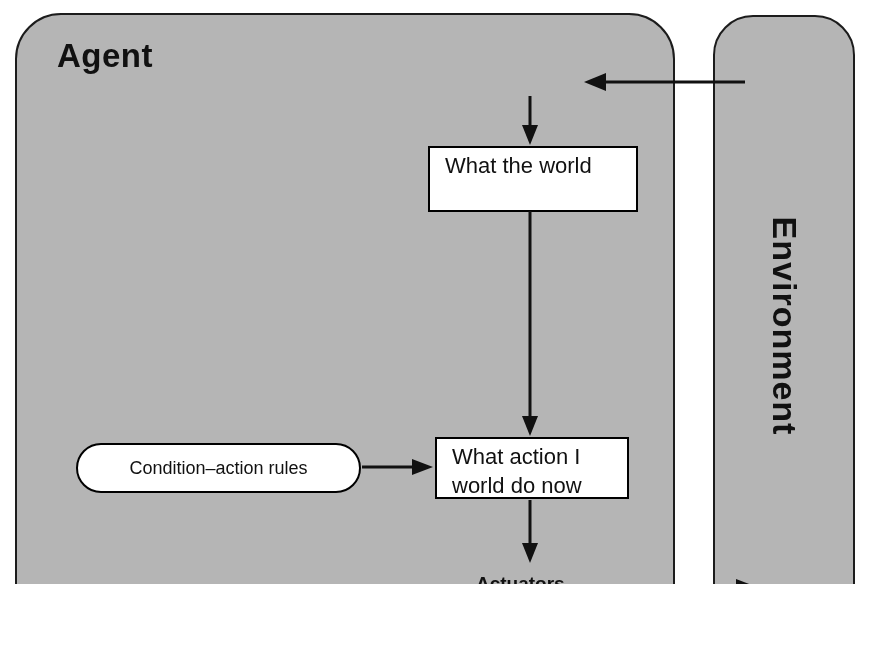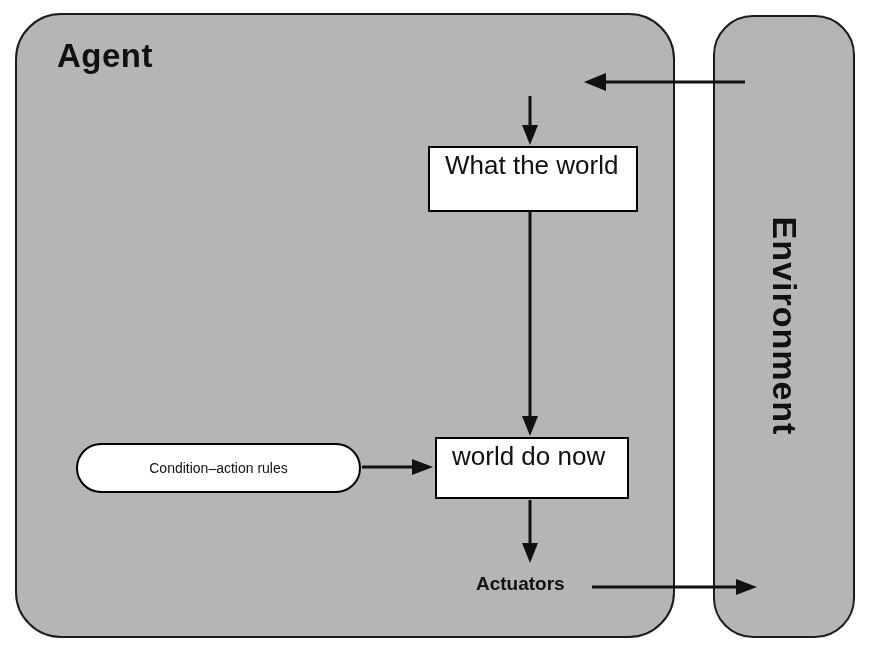--- a/index.html
+++ b/index.html
@@ -7,21 +7,21 @@
     --panel-border:#1c1c1c;
     --box-fill:#ffffff;
     --box-border:#000000;
     --arrow:#111111;
     --background:#ffffff;
     --text:#111111;
   }
   html,body{margin:0;padding:0;background:var(--background);}
   .canvas{
     position:relative;
-    width:872px;height:654px;
+    width:872px;height:584px;
     background:var(--background);
     font-family:"Liberation Sans", sans-serif;
     color:var(--text);
     overflow:hidden;
   }
   .panel{
     position:absolute;
     background:var(--panel-fill);
     border:2px solid var(--panel-border);
     box-sizing:border-box;
@@ -49,33 +49,33 @@
     font-size:24px;font-weight:bold;
     white-space:nowrap;
   }
   .sensors-label{left:477px;top:65px;}
   .actuators-label{left:476px;top:573px;font-size:19px;}
   .node-box{
     position:absolute;
     background:var(--box-fill);
     border:2px solid var(--box-border);
     box-sizing:border-box;
-    font-size:26px;line-height:29px;
+    font-size:22px;line-height:29px;
     padding:3px 4px 0 15px;
     white-space:nowrap;
   }
   .world-state-box{left:428px;top:146px;width:210px;height:66px;}
   .action-choice-box{left:435px;top:437px;width:194px;height:62px;}
   .rules-pill{
     position:absolute;left:76px;top:443px;width:285px;height:50px;
     background:var(--box-fill);
     border:2.5px solid var(--box-border);
     border-radius:26px;
     box-sizing:border-box;
-    font-size:14px;
+    font-size:18px;
     display:flex;align-items:center;justify-content:center;
     white-space:nowrap;
   }
   .arrow-layer{
     position:absolute;left:0;top:0;width:872px;height:654px;
     pointer-events:none;
   }
   .arrow-layer line{stroke:var(--arrow);stroke-width:3;}
   .arrow-layer polygon{fill:var(--arrow);stroke:none;}
 </style>
@@ -90,20 +90,21 @@
   <div class="agent-label">Agent</div>
   <div class="env-label">Environment</div>
 
   <div class="io-label actuators-label">Actuators</div>
 
   <div class="node-box world-state-box">
     <div>What the world</div>
   </div>
 
   <div class="node-box action-choice-box">
+    <div>What action I</div>
     <div>world do now</div>
   </div>
 
   <div class="rules-pill">Condition–action rules</div>
 
   <svg class="arrow-layer" viewBox="0 0 872 654" xmlns="http://www.w3.org/2000/svg">
 
     <g>
       <line x1="745" y1="82" x2="603" y2="82"></line>
       <polygon points="584,82 606,73 606,91"></polygon>

